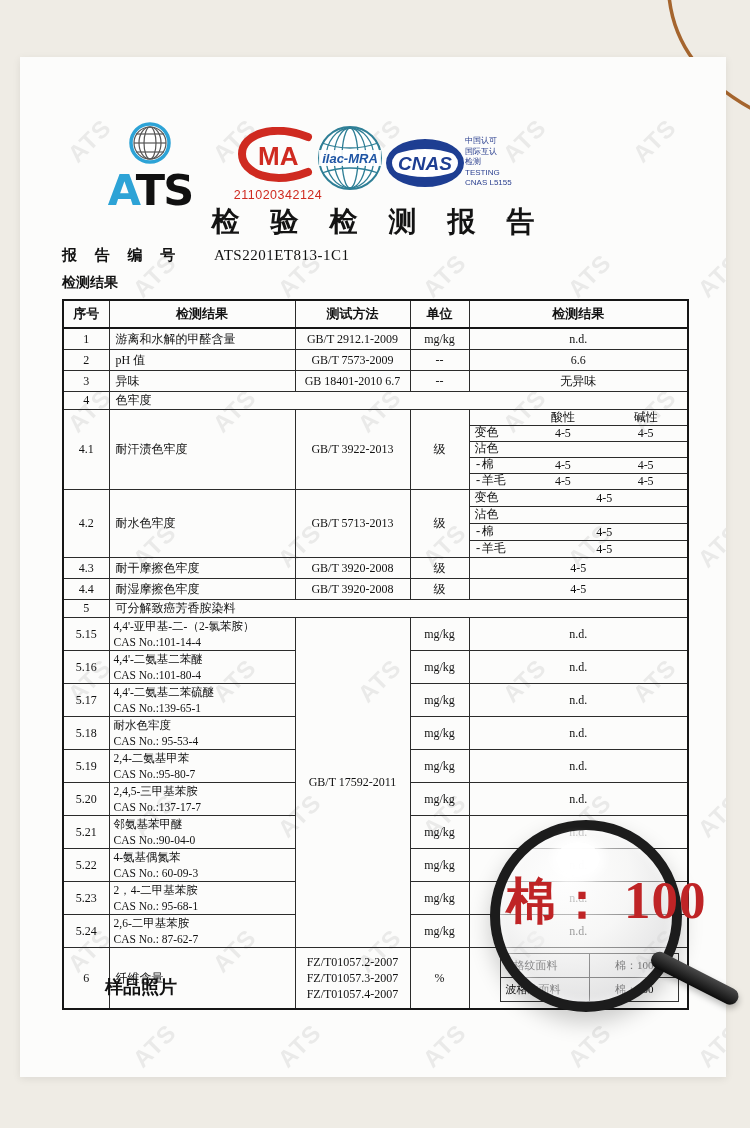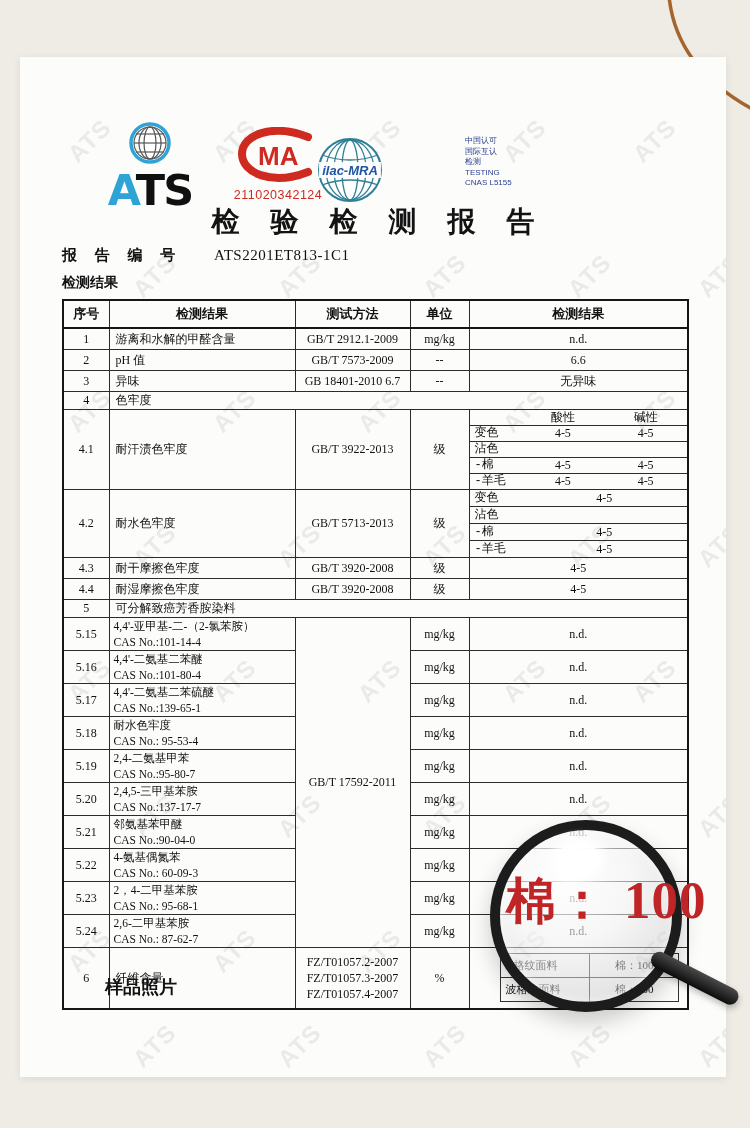--- a/index.html
+++ b/index.html
@@ -9,21 +9,21 @@
   .page{position:absolute;left:20px;top:57px;width:706px;height:1020px;background:#fcfcfb;box-shadow:0 2px 8px rgba(0,0,0,.08);}
   
   #wm-layer{position:absolute;inset:0;overflow:hidden;pointer-events:none;}
   .wm{position:absolute;font-family:"Liberation Sans",sans-serif;font-weight:bold;font-size:24px;color:rgba(110,110,110,.12);transform:rotate(-45deg);letter-spacing:1px;}
   
   .ats-logo{position:absolute;left:70px;top:64px;width:120px;text-align:center;}
   .ats-text{font-family:"DejaVu Sans","Liberation Sans",sans-serif;font-weight:900;font-size:43px;line-height:42px;letter-spacing:-2px;color:#101010;}
   .ats-text .a{color:#2da3d6;}
   .cma-logo{position:absolute;left:210px;top:70px;width:96px;text-align:center;}
   .cma-number{font-family:"Liberation Sans",sans-serif;font-size:12.5px;color:#cf2a20;letter-spacing:.5px;margin-top:1px;}
-  .ilac-logo{position:absolute;left:297px;top:80px;}
+  .ilac-logo{position:absolute;left:297px;top:68px;}
   .cnas-logo{position:absolute;left:366px;top:82px;}
   .cnas-side{position:absolute;left:445px;top:79px;font-family:"Liberation Sans",sans-serif;font-size:8px;line-height:10.5px;color:#2a3f8f;}
   .doc-title{position:absolute;left:0;top:146px;width:100%;text-align:center;font-size:28px;font-weight:bold;letter-spacing:12px;text-indent:12px;color:#131313;}
   .report-line{position:absolute;left:42px;top:189px;font-size:15px;}
   .report-label{font-weight:bold;letter-spacing:7px;}
   .report-no{margin-left:28px;letter-spacing:.5px;}
   .results-heading{position:absolute;left:42px;top:217px;font-size:14px;font-weight:bold;}
   
   .tbl-wrap{position:absolute;left:42px;top:242px;}
   table{border-collapse:collapse;table-layout:fixed;width:625px;font-size:12px;border:2px solid #161616;}
@@ -146,20 +146,28 @@
         <ellipse cx="33" cy="33" rx="8" ry="30" fill="none" stroke="#2f7f96" stroke-width="1.3"></ellipse>
         <ellipse cx="33" cy="33" rx="16" ry="30" fill="none" stroke="#2f7f96" stroke-width="1.3"></ellipse>
         <ellipse cx="33" cy="33" rx="24" ry="30" fill="none" stroke="#2f7f96" stroke-width="1.3"></ellipse>
         <path d="M 5,18 Q 33,28 61,18" fill="none" stroke="#2f7f96" stroke-width="1.3"></path>
         <path d="M 5,48 Q 33,38 61,48" fill="none" stroke="#2f7f96" stroke-width="1.3"></path>
         <rect x="2" y="25" width="62" height="16" fill="#ffffff" opacity="0.9"></rect>
         <text x="33" y="38" text-anchor="middle" font-family="Liberation Sans, sans-serif" font-size="13" font-weight="bold" font-style="italic" fill="#1f55a4">ilac-MRA</text>
       </svg>
     </div>
 
+    <div class="cnas-logo">
+      <svg width="78" height="48" viewBox="0 0 78 48">
+        <ellipse cx="39" cy="24" rx="36" ry="21" fill="#ffffff" stroke="#1e3e92" stroke-width="6"></ellipse>
+        <path d="M 8,13 Q 39,2 70,13" fill="none" stroke="#1e3e92" stroke-width="5"></path>
+        <path d="M 8,35 Q 39,46 70,35" fill="none" stroke="#1e3e92" stroke-width="5"></path>
+        <text x="39" y="31" text-anchor="middle" font-family="Liberation Sans, sans-serif" font-size="19" font-weight="bold" font-style="italic" fill="#1e3e92">CNAS</text>
+      </svg>
+    </div>
 
     <div class="cnas-side">
       <div>中国认可</div>
       <div>国际互认</div>
       <div>检测</div>
       <div>TESTING</div>
       <div>CNAS L5155</div>
     </div>
 
     <div class="doc-title">检 验 检 测 报 告</div>

